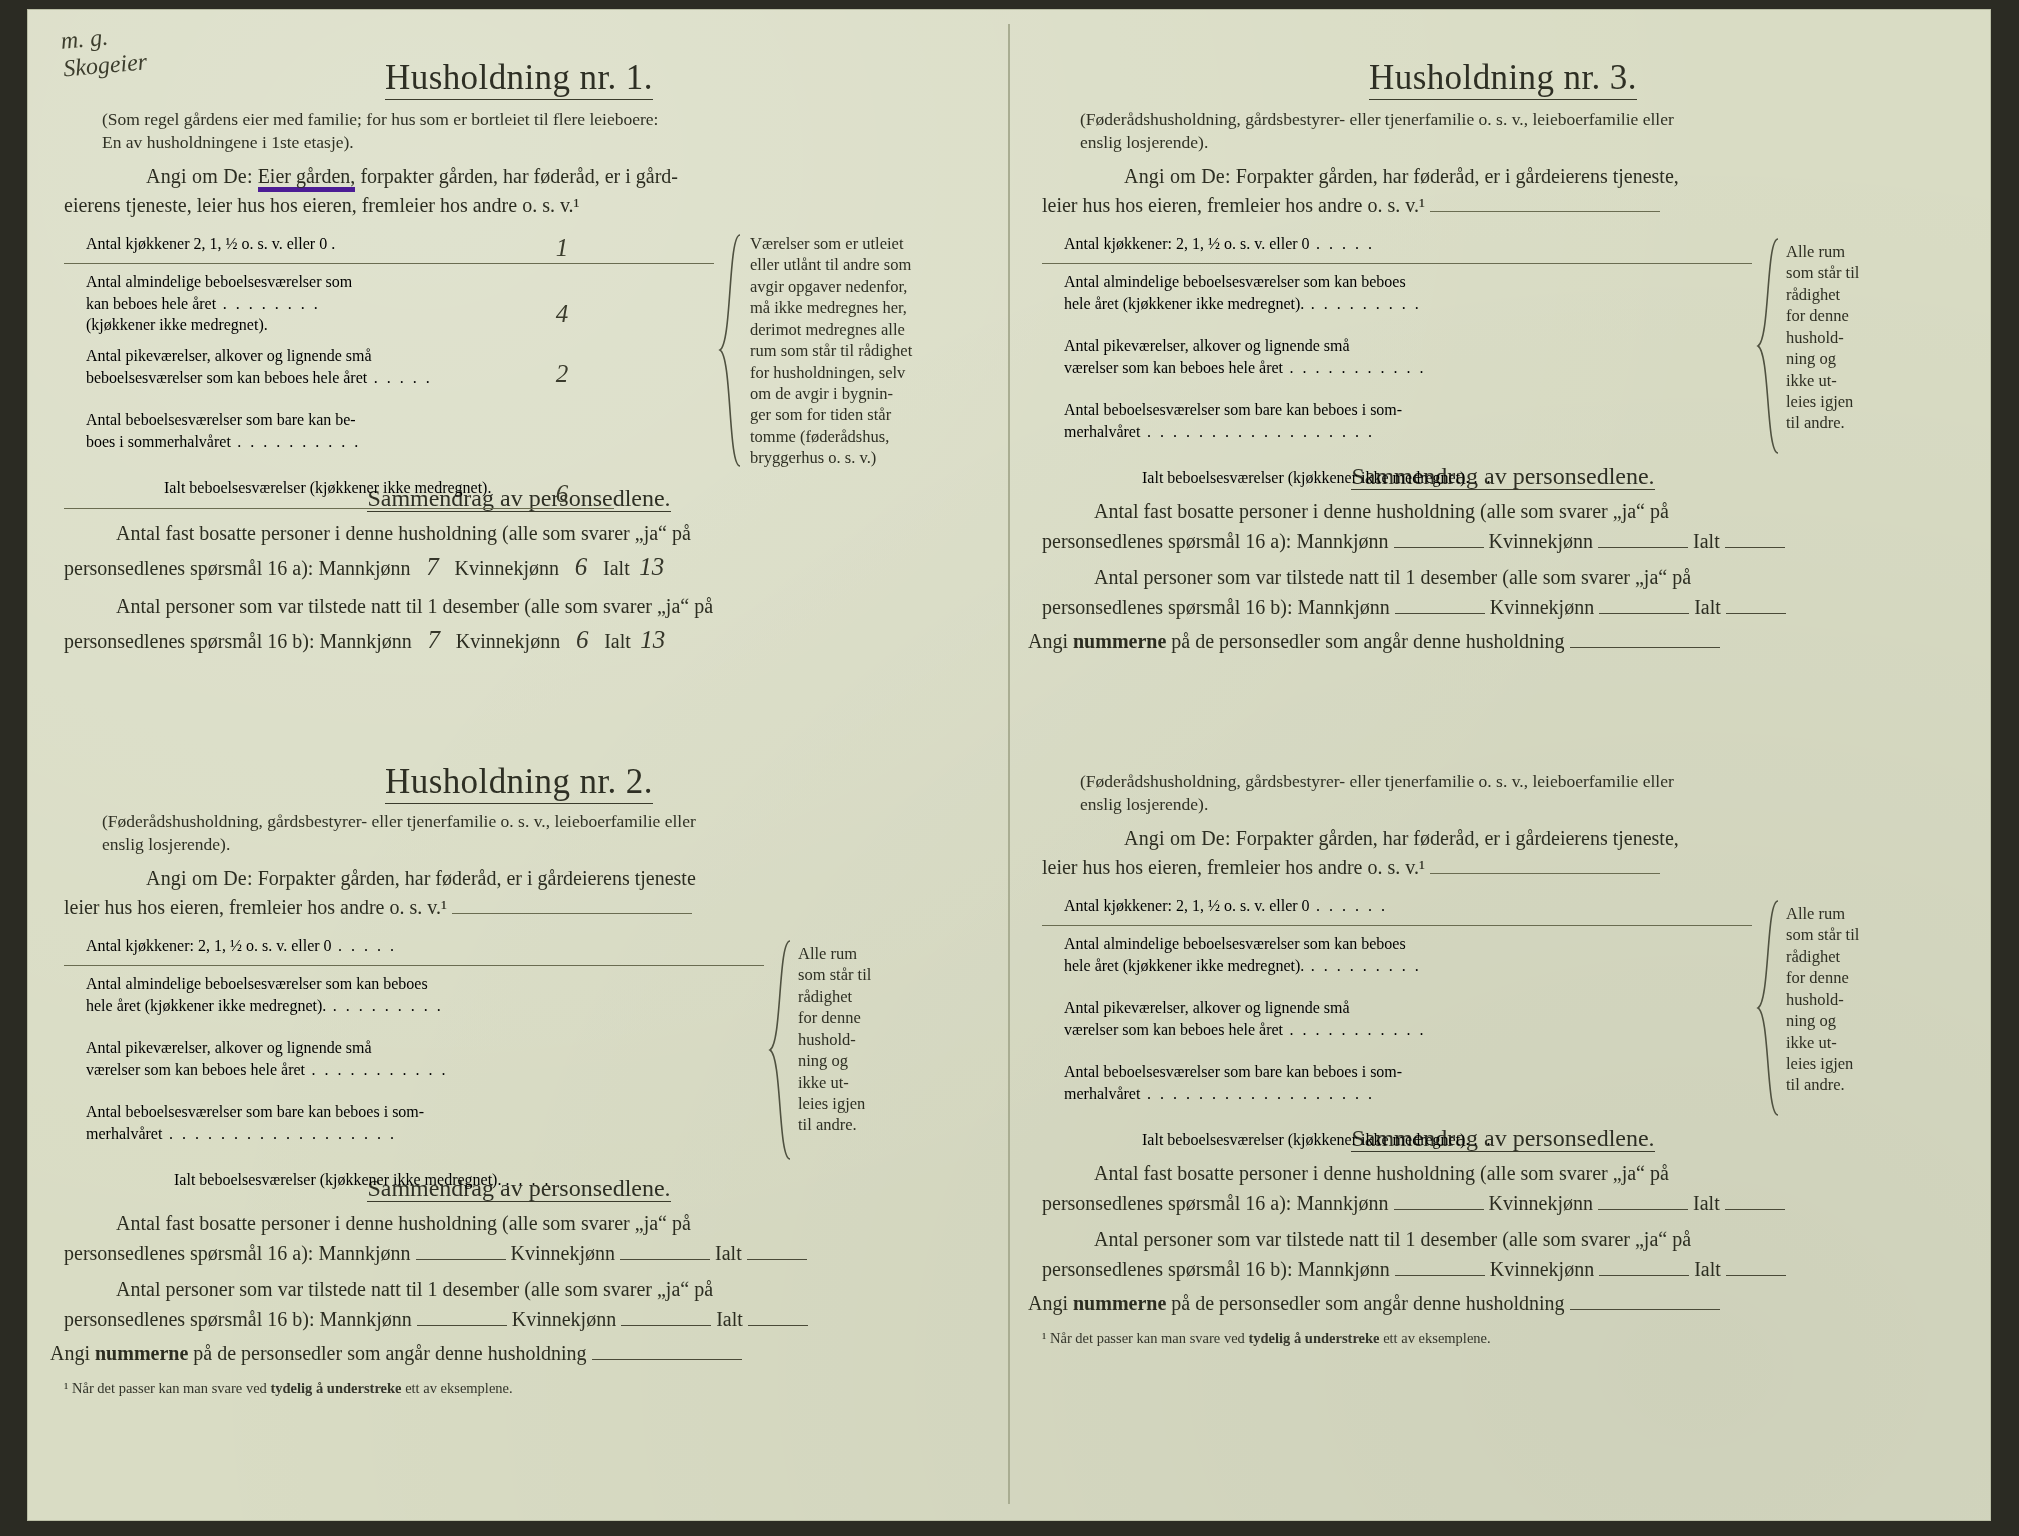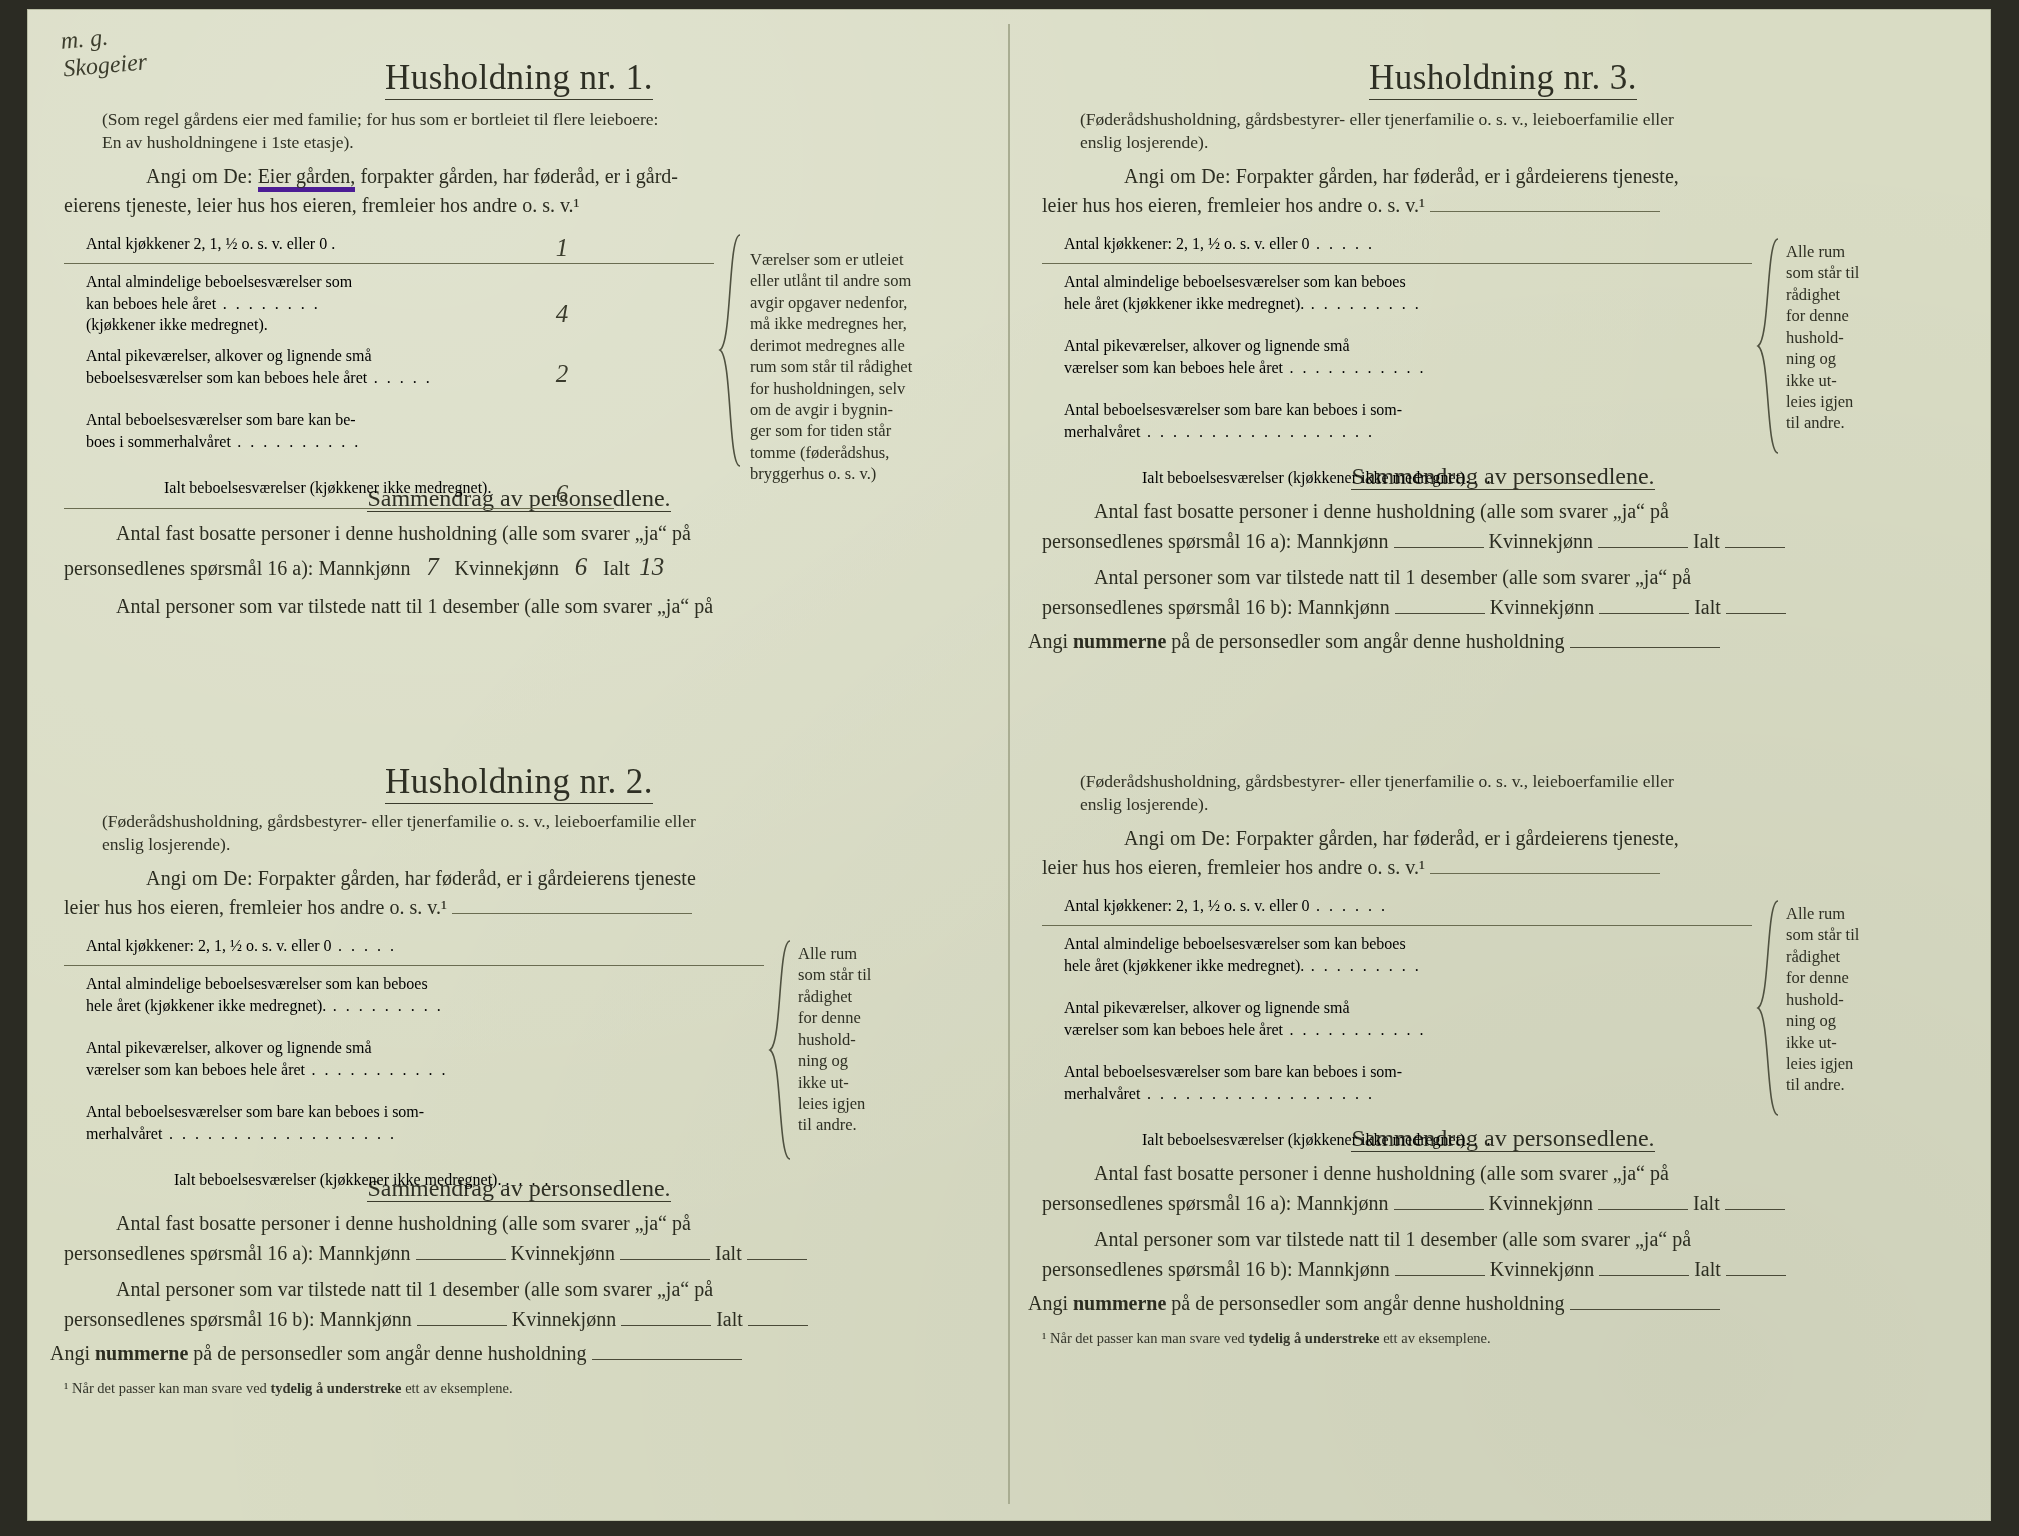--- a/index.html
+++ b/index.html
@@ -183,21 +183,21 @@
           <div class="row" style="height:34px;margin-top:10px;padding-left:100px;">
             <span>Ialt beboelsesværelser (kjøkkener ikke medregnet).</span>
             <span class="valbox hand" style="right:120px;top:0;">6</span>
             <div style="position:absolute;left:0;right:100px;top:31px;border-bottom:1px solid #6a6c51;"></div>
           </div>
         </div>
 
         <svg class="brace" style="left:668px;top:0;" width="24" height="235" viewBox="0 0 24 235">
           <path d="M22 2 C10 2 14 110 2 117 C14 124 10 233 22 233" fill="none" stroke="#4f5140" stroke-width="1.6"></path>
         </svg>
-        <div class="sidebox" style="left:700px;top:16px;width:245px;">
+        <div class="sidebox" style="left:700px;top:0;width:245px;">
           <div>Værelser som er utleiet</div>
           <div>eller utlånt til andre som</div>
           <div>avgir opgaver nedenfor,</div>
           <div>må ikke medregnes her,</div>
           <div>derimot medregnes alle</div>
           <div>rum som står til rådighet</div>
           <div>for husholdningen, selv</div>
           <div>om de avgir i bygnin-</div>
           <div>ger som for tiden står</div>
           <div>tomme (føderådshus,</div>
@@ -212,20 +212,29 @@
         <span>personsedlenes spørsmål 16 a):</span>
         <span>Mannkjønn</span>
         <span class="hand-val">7</span>
         <span>Kvinnekjønn</span>
         <span class="hand-val">6</span>
         <span>Ialt</span>
         <span class="hand-val">13</span>
       </div>
 
       <div class="sm-line" style="margin-top:6px;padding-left:66px;">Antal personer som var tilstede natt til 1 desember (alle som svarer „ja“ på</div>
+      <div class="sm-line" style="padding-left:14px;">
+        <span>personsedlenes spørsmål 16 b):</span>
+        <span>Mannkjønn</span>
+        <span class="hand-val">7</span>
+        <span>Kvinnekjønn</span>
+        <span class="hand-val">6</span>
+        <span>Ialt</span>
+        <span class="hand-val">13</span>
+      </div>
 
     </div>
 
     <div style="position:absolute;left:0;top:752px;width:938px;">
       <div class="hh-title"><u>Husholdning nr. 2.</u></div>
       <div class="small indent" style="margin-top:8px;">
         <div>(Føderådshusholdning, gårdsbestyrer- eller tjenerfamilie o. s. v., leieboerfamilie eller</div>
         <div>enslig losjerende).</div>
       </div>
 

